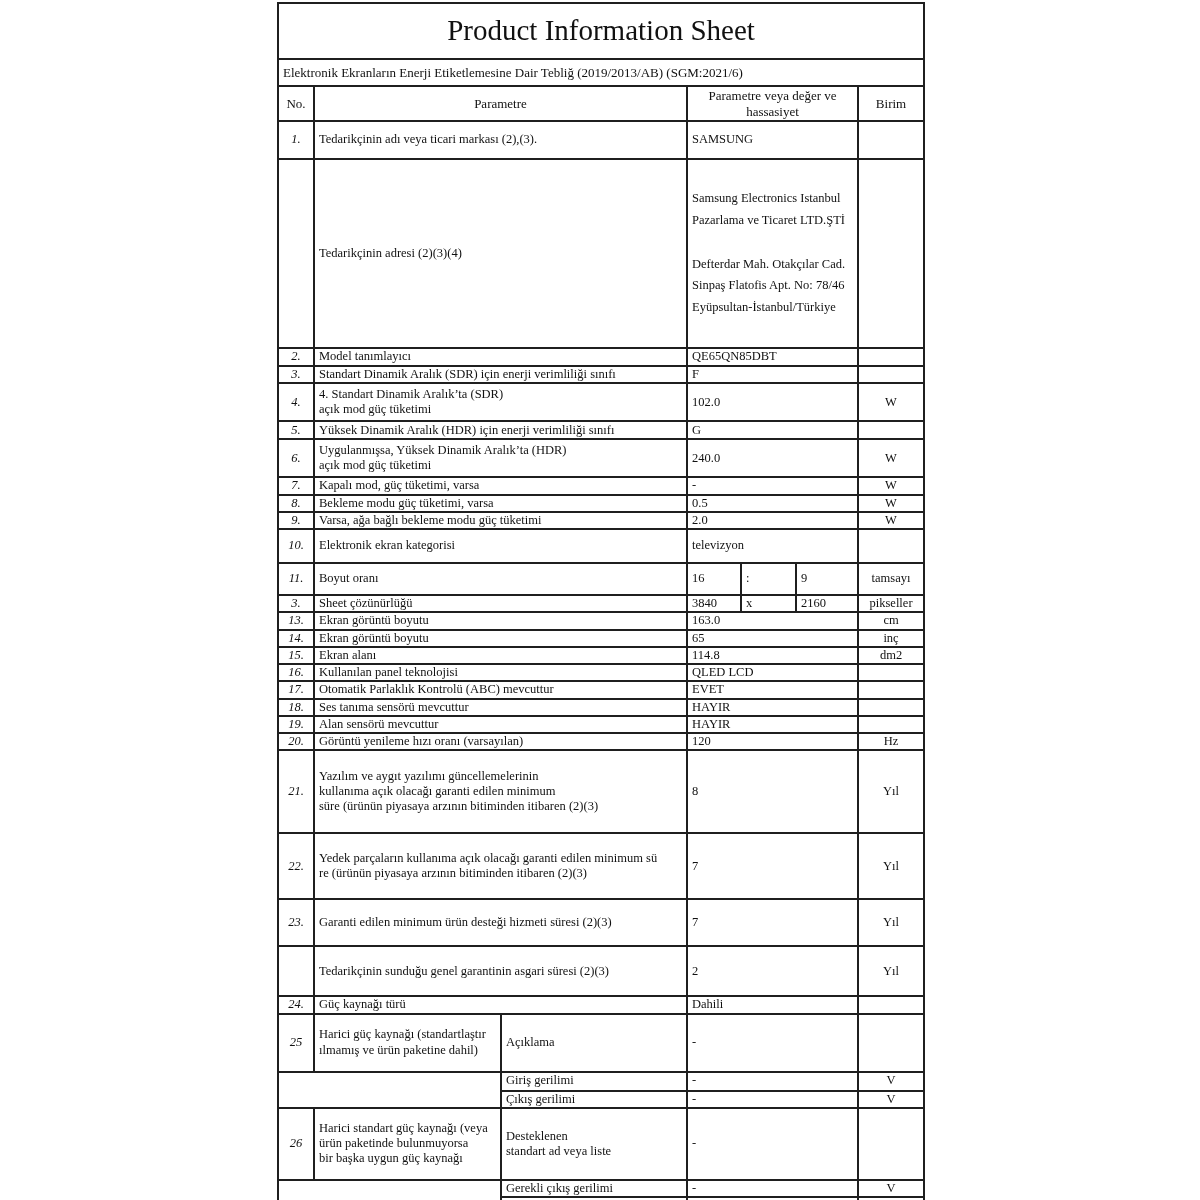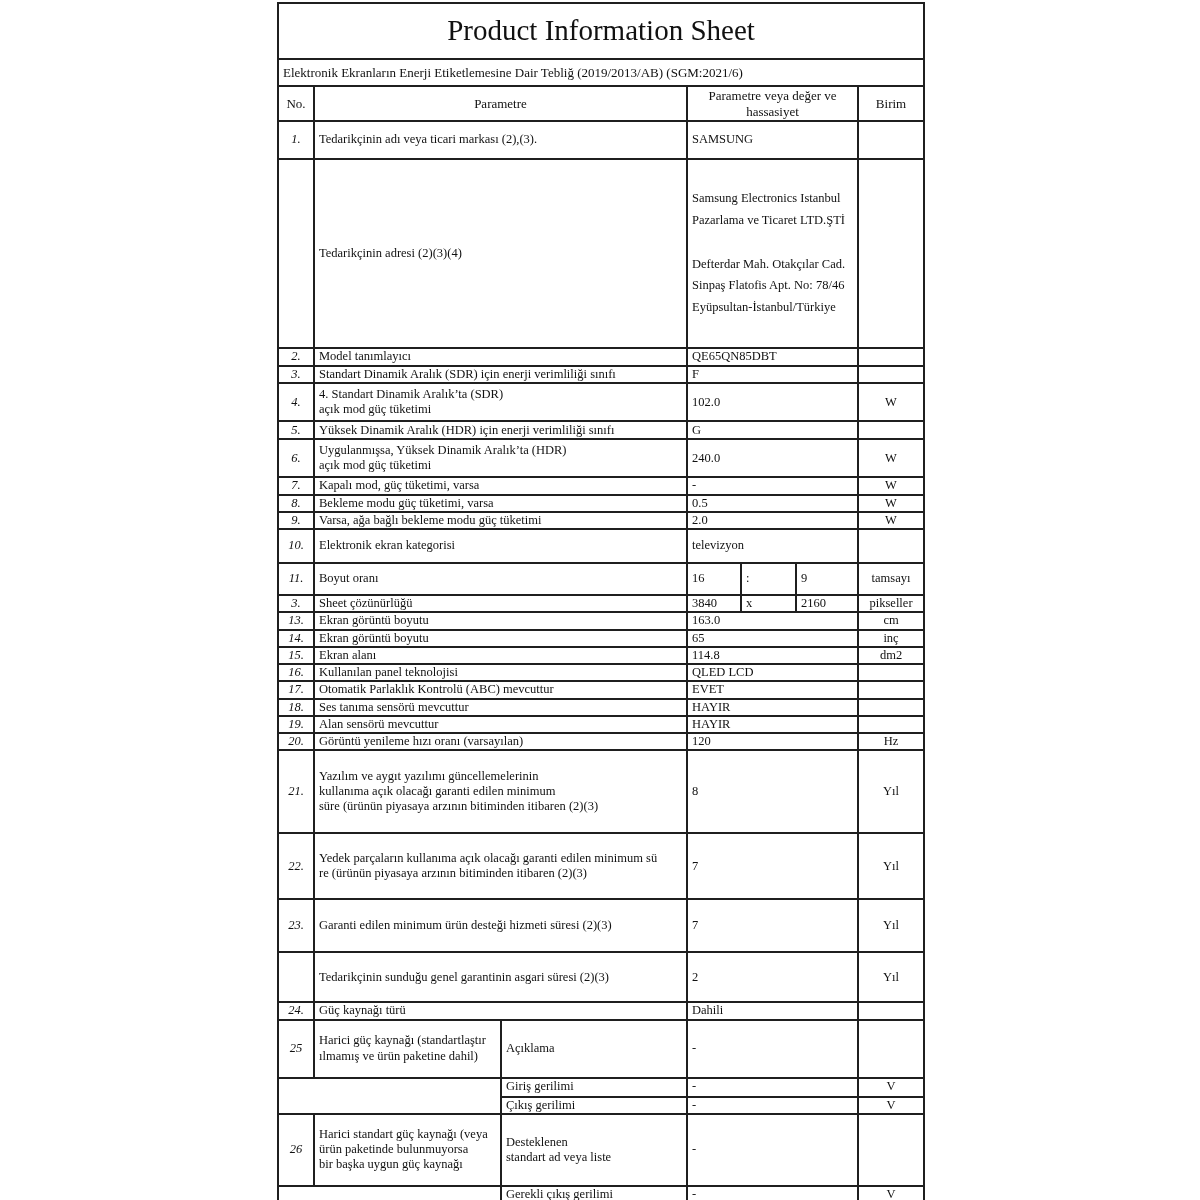--- a/index.html
+++ b/index.html
@@ -219,21 +219,21 @@
     </tr>
 
     <tr style="height:66px">
       <td class="no top">22.</td>
       <td class="param pre top" colspan="2">Yedek parçaların kullanıma açık olacağı garanti edilen minimum sü
 re (ürünün piyasaya arzının bitiminden itibaren (2)(3)</td>
       <td class="val" colspan="3">7</td>
       <td class="unit">Yıl</td>
     </tr>
 
-    <tr style="height:53px">
+    <tr style="height:47px">
       <td class="no top">23.</td>
       <td class="param top" colspan="2">Garanti edilen minimum ürün desteği hizmeti süresi (2)(3)</td>
       <td class="val" colspan="3">7</td>
       <td class="unit">Yıl</td>
     </tr>
 
     <tr style="height:50px">
       <td class="no"></td>
       <td class="param top" colspan="2">Tedarikçinin sunduğu genel garantinin asgari süresi (2)(3)</td>
       <td class="val" colspan="3">2</td>

